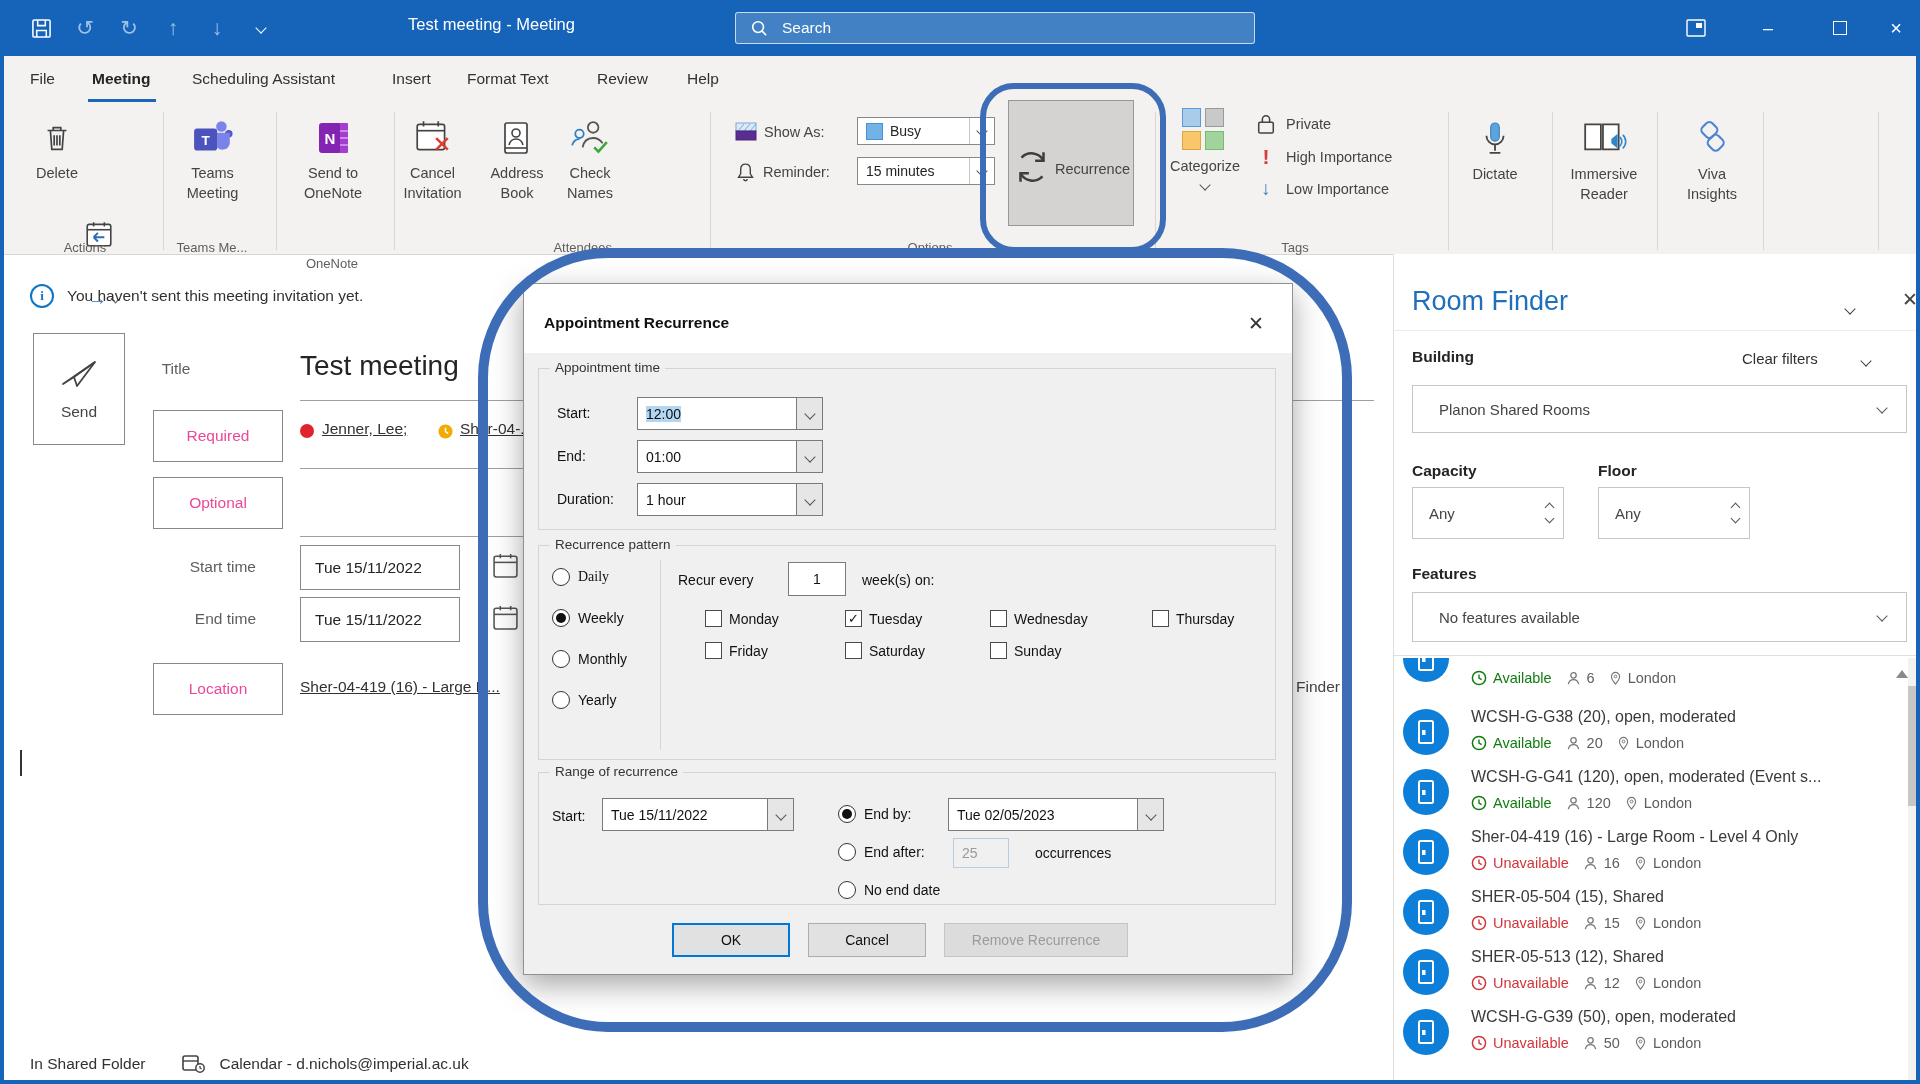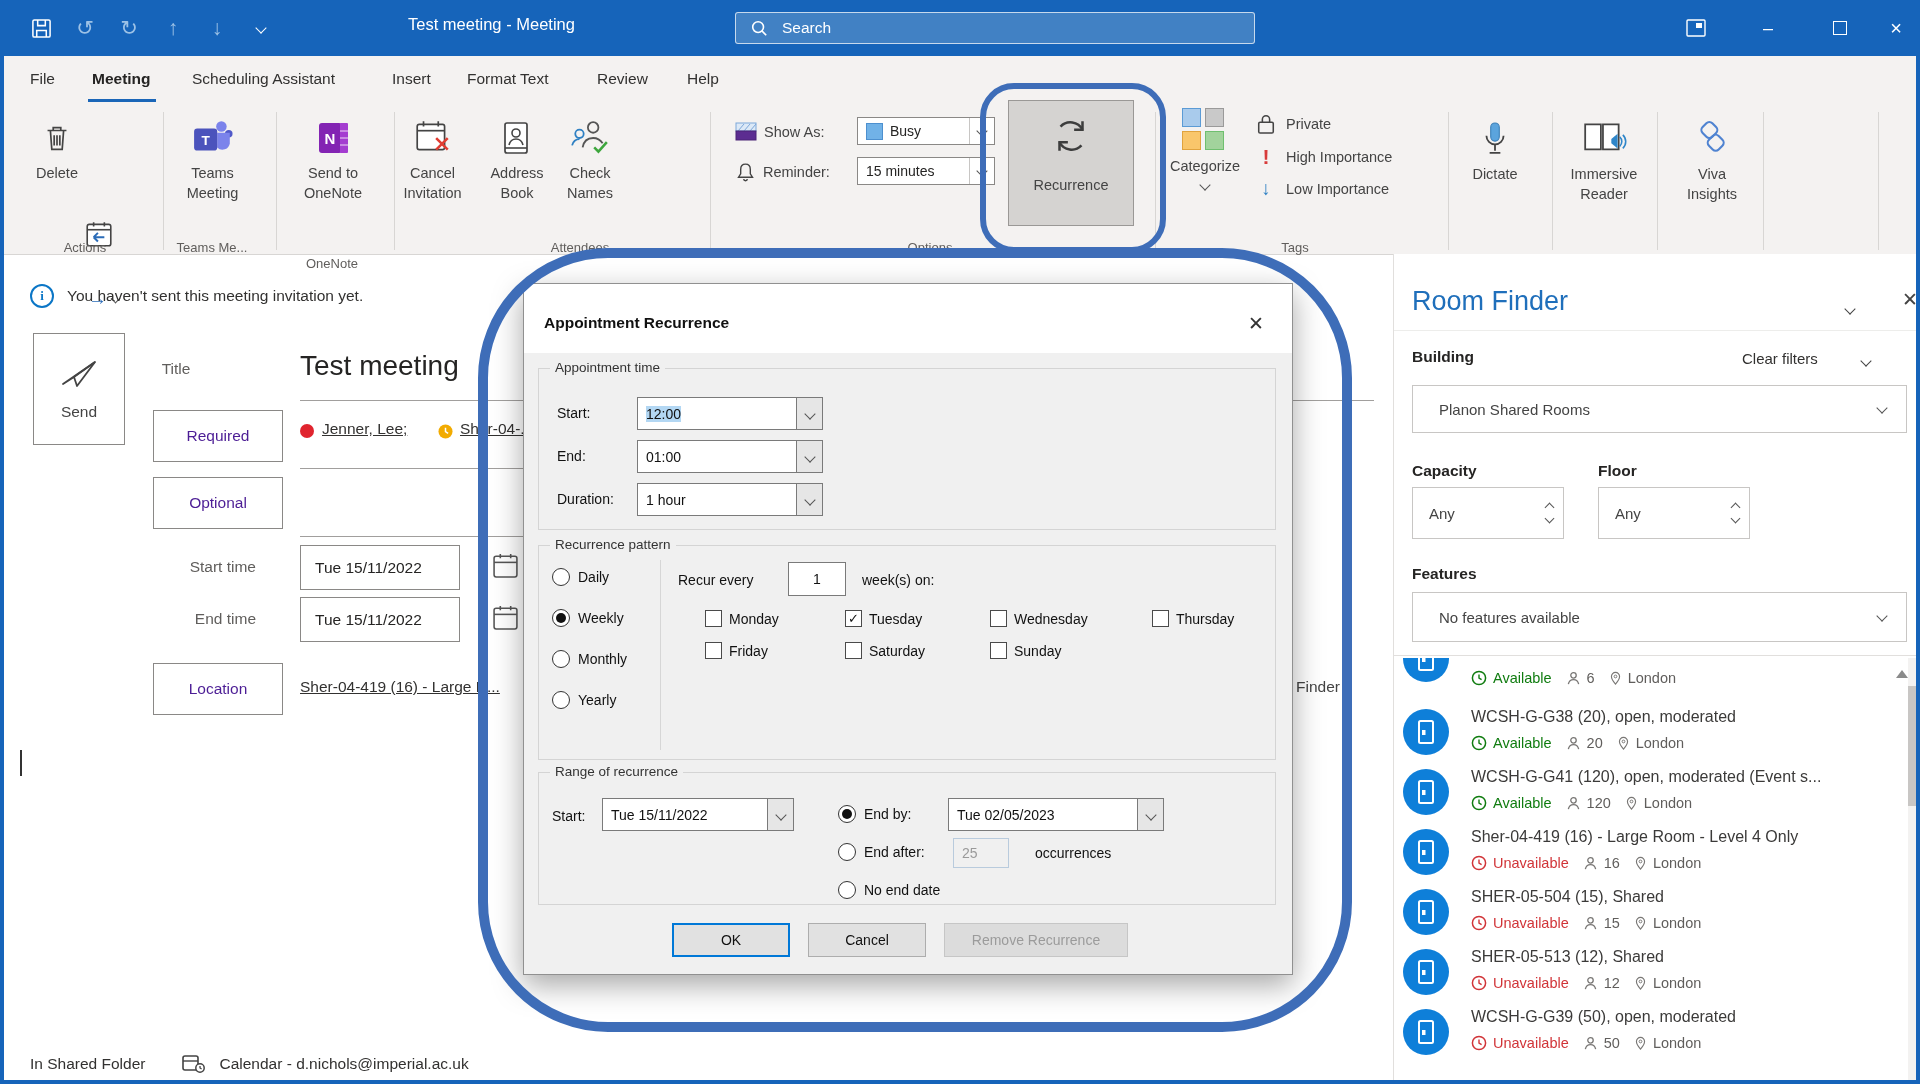--- a/index.html
+++ b/index.html
@@ -28,26 +28,26 @@
   .rlabel{font-size:14.5px;color:#444;text-align:center;line-height:20px;margin-top:6px;white-space:pre-line;}
   .glabel{position:absolute;top:134px;font-size:13px;color:#605e5c;text-align:center;white-space:nowrap;}
   .chv{display:inline-block;width:7px;height:7px;border-right:1.6px solid #555;border-bottom:1.6px solid #555;transform:rotate(45deg);vertical-align:3px;}
   .chv.up{transform:rotate(-135deg);vertical-align:-2px;}
   .chv.white{border-color:#fff;}
   .tagrow{position:absolute;display:flex;align-items:center;gap:10px;font-size:14.5px;color:#444;}
   .combo{position:absolute;height:28px;background:#fff;border:1px solid #8a8886;display:flex;align-items:stretch;box-sizing:border-box;}
   .combo .cval{flex:1;display:flex;align-items:center;gap:7px;padding-left:8px;font-size:14px;color:#252423;white-space:nowrap;}
   .combo .cbtn{width:24px;border-left:1px solid #c8c6c4;display:flex;align-items:center;justify-content:center;background:#fff;}
   .optlabel{position:absolute;display:flex;align-items:center;gap:7px;font-size:14.5px;color:#444;}
-  #recurrence-btn{left:1008px;top:100px;width:126px;height:126px;background:#d5d3d1;border:1px solid #9a9896;box-sizing:border-box;display:flex;flex-direction:column;align-items:center;justify-content:flex-start;}
+  #recurrence-btn{left:1008px;top:100px;width:126px;height:126px;background:#d5d3d1;border:1px solid #9a9896;box-sizing:border-box;display:flex;flex-direction:row;align-items:center;justify-content:flex-start;}
   #recurrence-btn .rlabel{margin-top:12px;}
   .annotation{border:6px solid #3e6db8;border-radius:34px;pointer-events:none;z-index:60;}
   
   .flabel{font-size:15.5px;color:#605e5c;}
-  .fbtn{position:absolute;width:130px;height:52px;border:1px solid #8a8886;background:#fff;display:flex;align-items:center;justify-content:center;font-size:15.5px;color:#4c1d95;box-sizing:border-box;}
+  .fbtn{position:absolute;width:130px;height:52px;border:1px solid #8a8886;background:#fff;display:flex;align-items:center;justify-content:center;font-size:15.5px;color:#ec4899;box-sizing:border-box;}
   .fline{position:absolute;height:1px;background:#a19f9d;}
   .flink{font-size:15.5px;color:#323130;text-decoration:underline;white-space:nowrap;}
   .datebox{position:absolute;width:160px;height:45px;border:1px solid #8a8886;background:#fff;display:flex;align-items:center;padding-left:14px;font-size:15.5px;color:#252423;box-sizing:border-box;}
   
   #dialog{left:523px;top:283px;width:770px;height:692px;background:#f0f0f0;border:1px solid #909090;box-shadow:0 10px 28px rgba(0,0,0,.35);z-index:50;box-sizing:border-box;}
   #dialog .dtitlebar{position:absolute;left:0;top:0;width:100%;height:69px;background:#fff;}
   #dialog .dtitle{position:absolute;left:20px;top:30px;font-size:15.5px;font-weight:600;color:#111;}
   #dialog .dclose{position:absolute;right:28px;top:28px;font-size:19px;color:#333;}
   .gbox{position:absolute;border:1px solid #d4d4d4;box-sizing:border-box;}
   .glegend{position:absolute;font-size:13.5px;color:#333;background:#f0f0f0;padding:0 5px;z-index:2;}
@@ -218,21 +218,21 @@
         <svg width="40" height="38" viewBox="0 0 38 36">
             <circle cx="22" cy="8" r="5" stroke="#555" fill="none" stroke-width="1.7"></circle>
             <path d="M12 27c1-6 5-9 10-9 4 0 7 2 9 5" stroke="#555" fill="none" stroke-width="1.7"></path>
             <circle cx="9" cy="14" r="4" stroke="#2f80c3" fill="none" stroke-width="1.7"></circle>
             <path d="M2 25c1-4 3.5-6 7-6" stroke="#2f80c3" fill="none" stroke-width="1.7"></path>
             <path d="M23 27l4 4 8-9" stroke="#3da63d" fill="none" stroke-width="2.4"></path>
           </svg>
       </span>
       <span class="rlabel">Check Names</span>
     </div>
-    <span class="glabel" style="left:520px;width:120px;">Attendees</span>
+    <span class="glabel" style="left:492px;width:120px;text-align:right;">Attendees</span>
 
     <div class="optlabel" style="left:735px;top:15px;">
       <svg width="22" height="22" viewBox="0 0 22 22">
           <rect x="1" y="2" width="20" height="8" fill="#dce9f7" stroke="#7da7d9"></rect>
           <path d="M3 10l6-7M9 10l6-7M15 10l6-7" stroke="#7da7d9"></path>
           <rect x="1" y="10" width="20" height="9" fill="#5c2d91" stroke="#4b2477"></rect>
         </svg>
       <span>Show As:</span>
     </div>
     <div class="combo" style="left:857px;top:11px;width:138px;">
@@ -449,21 +449,21 @@
   <span class="dlabel" style="left:557px;top:491px;z-index:52;">Duration:</span>
   <div class="dinput" style="left:637px;top:483px;width:160px;height:33px;z-index:52;">
       <span>1 hour</span>
     </div>
   <div class="dbtnchv" style="left:797px;top:483px;height:33px;z-index:52;">
       <span class="chv"></span>
     </div>
 
   <div class="gbox" style="left:538px;top:545px;width:738px;height:215px;z-index:51;"></div>
   <span class="glegend" style="left:550px;top:537px;z-index:52;">Recurrence pattern</span>
-  <div class="ritem" style="left:552px;top:568px;z-index:52;">
+  <div class="ritem" style="left:552px;top:568px;z-index:52;font-family:Liberation Serif, serif;">
       <span class="radio"></span>
       <span>Daily</span>
     </div>
   <div class="ritem" style="left:552px;top:609px;z-index:52;">
       <span class="radio sel"></span>
       <span>Weekly</span>
     </div>
   <div class="ritem" style="left:552px;top:650px;z-index:52;">
       <span class="radio"></span>
       <span>Monthly</span>

